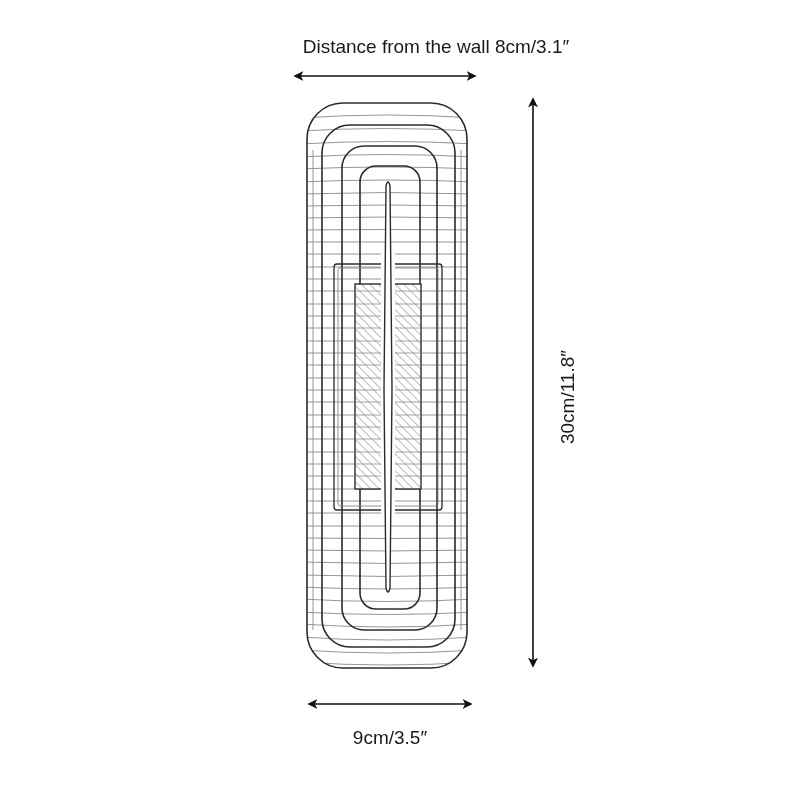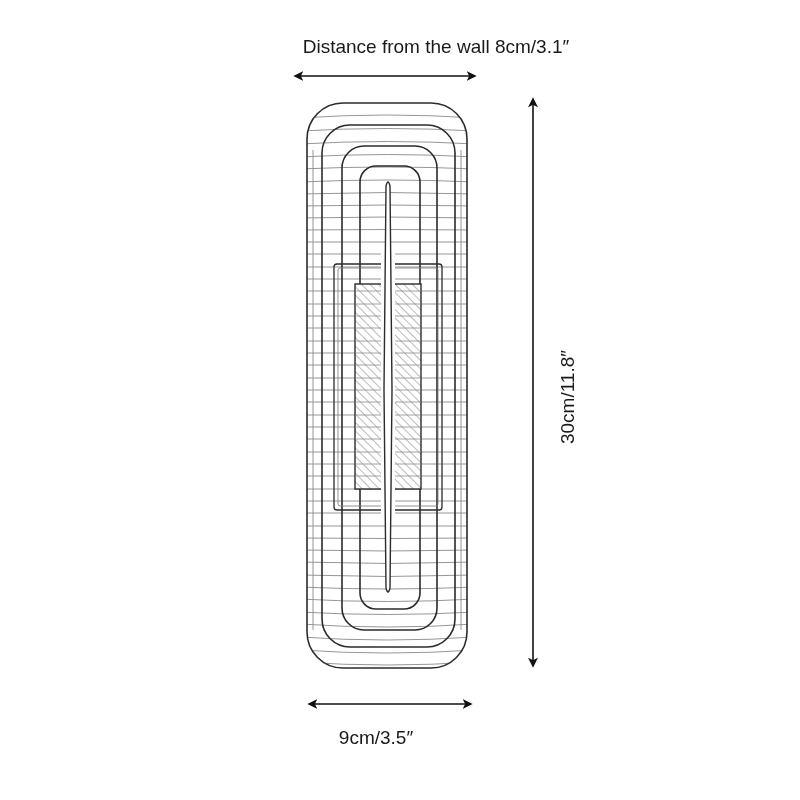--- a/index.html
+++ b/index.html
@@ -1,19 +1,19 @@
 <!DOCTYPE html>
 <html><head>
   <meta charset="utf-8">
   <style>
     html, body { margin: 0; padding: 0; background: #ffffff; }
     body { width: 800px; height: 800px; position: relative; overflow: hidden; font-family: "Liberation Sans", sans-serif; color: #1a1a1a; }
     .label { position: absolute; font-size: 19px; white-space: nowrap; color: #1a1a1a; }
     #label-top { left: 0; width: 800px; top: 36px; text-align: center; margin-left: 36px; }
-    #label-bottom { left: 276px; width: 200px; top: 727px; text-align: center; }
+    #label-bottom { left: 290px; width: 200px; top: 727px; text-align: center; }
     #label-right { left: 568px; top: 397px; transform: translate(-50%, -50%) rotate(-90deg); }
     svg#drawing { position: absolute; left: 0; top: 0; }
   </style>
 </head>
 <body>
 
 <div class="label" id="label-top">Distance from the wall 8cm/3.1″</div>
 <div class="label" id="label-bottom">9cm/3.5″</div>
 <div class="label" id="label-right">30cm/11.8″</div>
 

